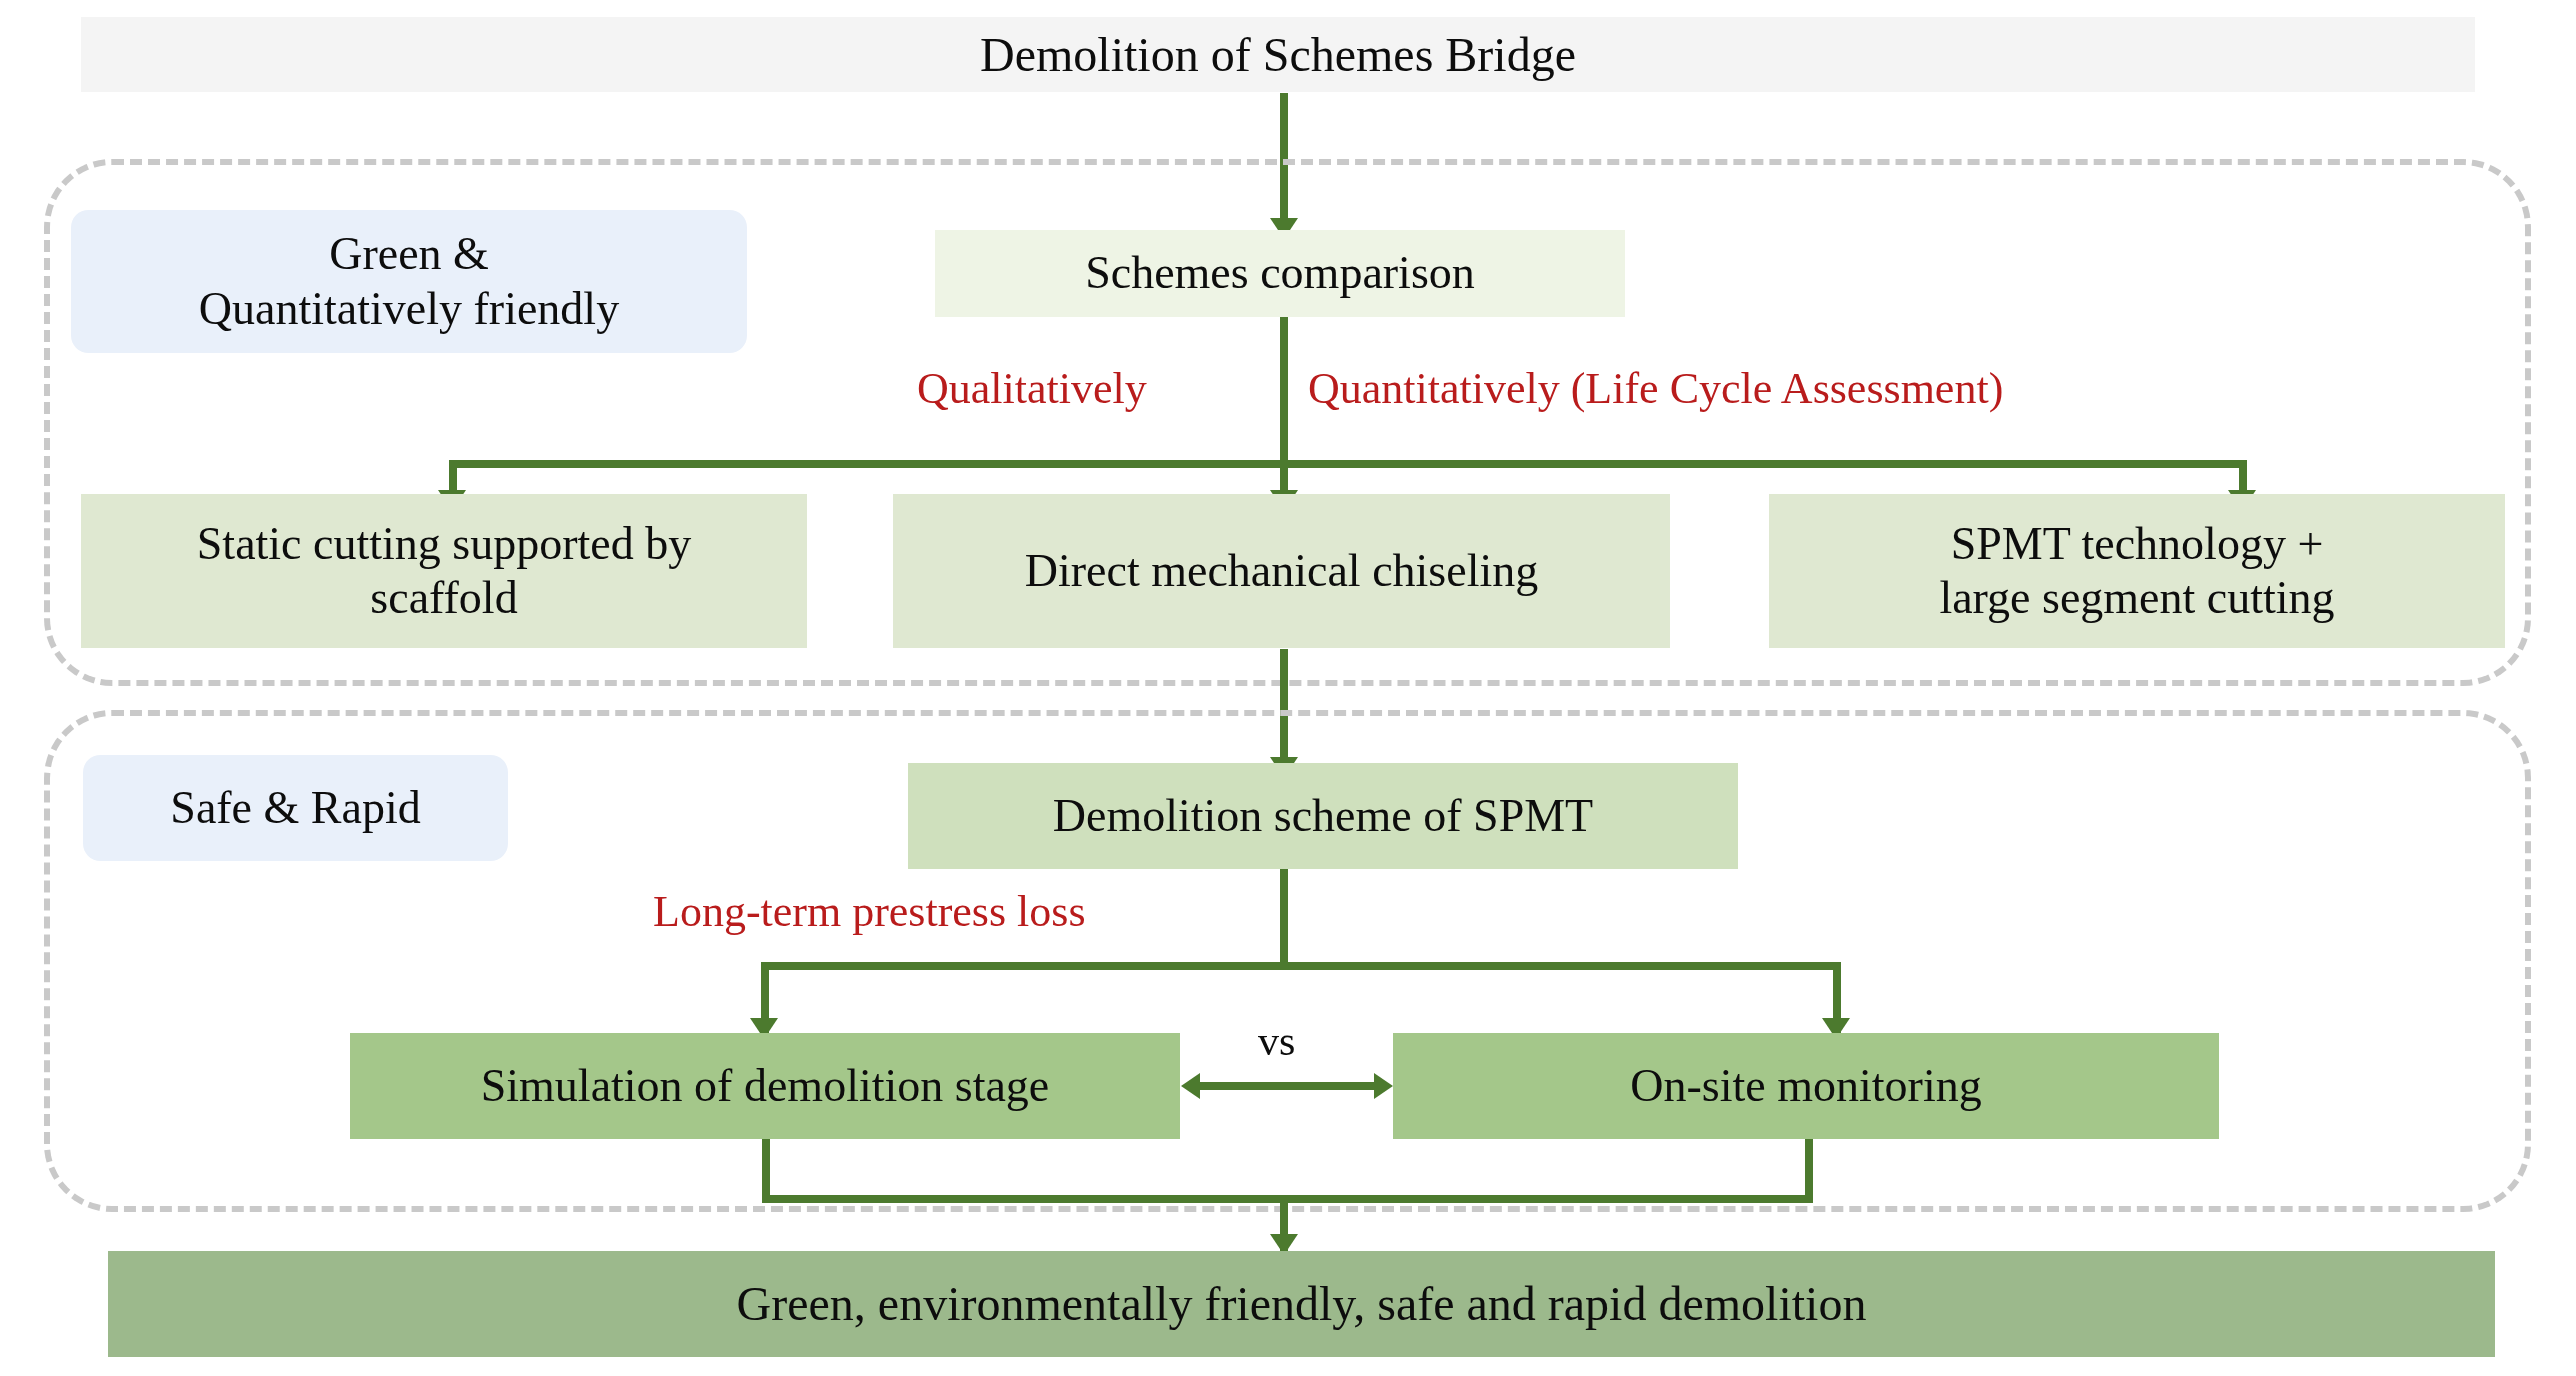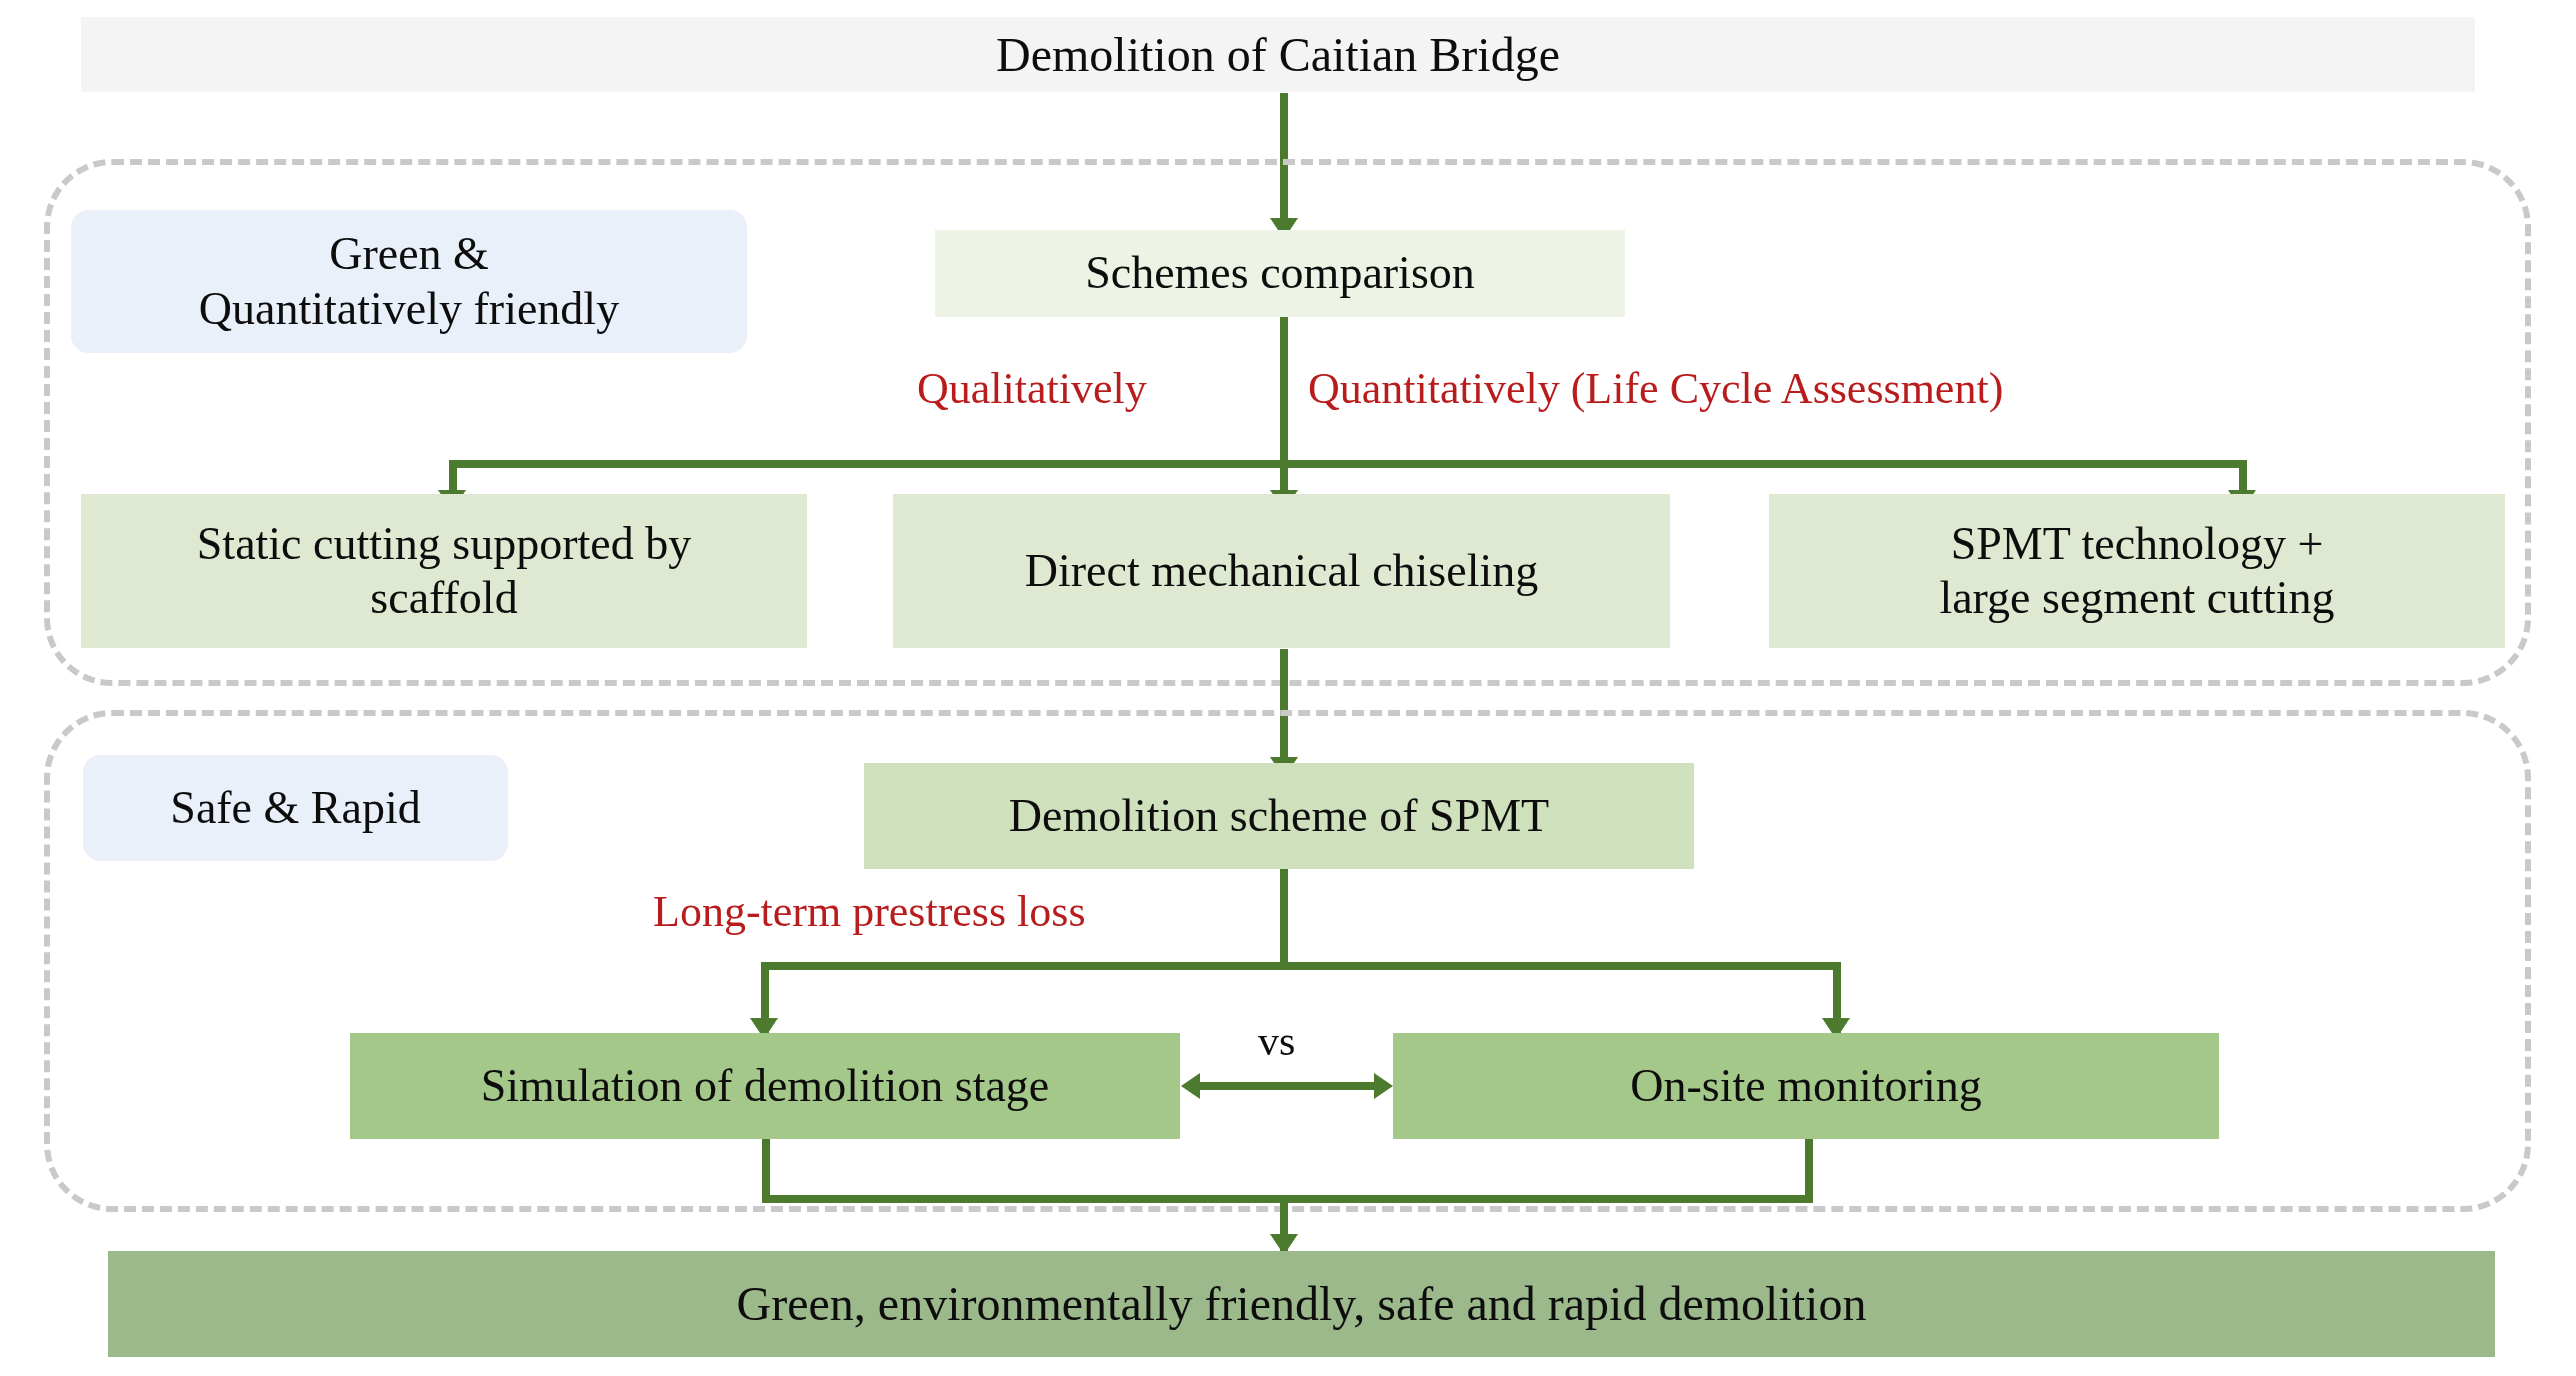--- a/index.html
+++ b/index.html
@@ -43,20 +43,21 @@
   }
 
   .lightgreen-box {
     background: #dfe8d1;
     font-size: 46px;
   }
 
   .midgreen-box {
     background: #cfe0bd;
     font-size: 46px;
+    margin-left: 44px;
   }
 
   .strongreen-box {
     background: #a4c78a;
     font-size: 46px;
   }
 
   .darkgreen-box {
     background: #9cb98c;
     font-size: 48px;
@@ -115,21 +116,21 @@
     border-top: 13.5px solid transparent;
     border-bottom: 13.5px solid transparent;
     border-left: 19.3px solid #4c7a2e;
   }
 </style>
 </head>
 <body>
 
 <div id="stage">
 
-  <div class="box title-box" style="left:81px; top:17.4px; width:2394px; height:75px;">Demolition of Caitian Bridge</div>
+  <div class="box title-box" style="left:81px; top:17.4px; width:2394px; height:75px;">Demolition of Schemes Bridge</div>
 
   <div class="conn vline" style="left:1280px; top:93px; height:143px;"></div>
   <div class="arrow-down" style="left:1270px; top:218px;"></div>
 
   <div class="dashed-group" style="left:44px; top:159px; width:2487px; height:527px;"></div>
 
   <div class="box tag-box" style="left:71px; top:210px; width:676px; height:143px; flex-direction:column;">
     <span>Green &amp;</span>
     <span>Quantitatively friendly</span>
   </div>

